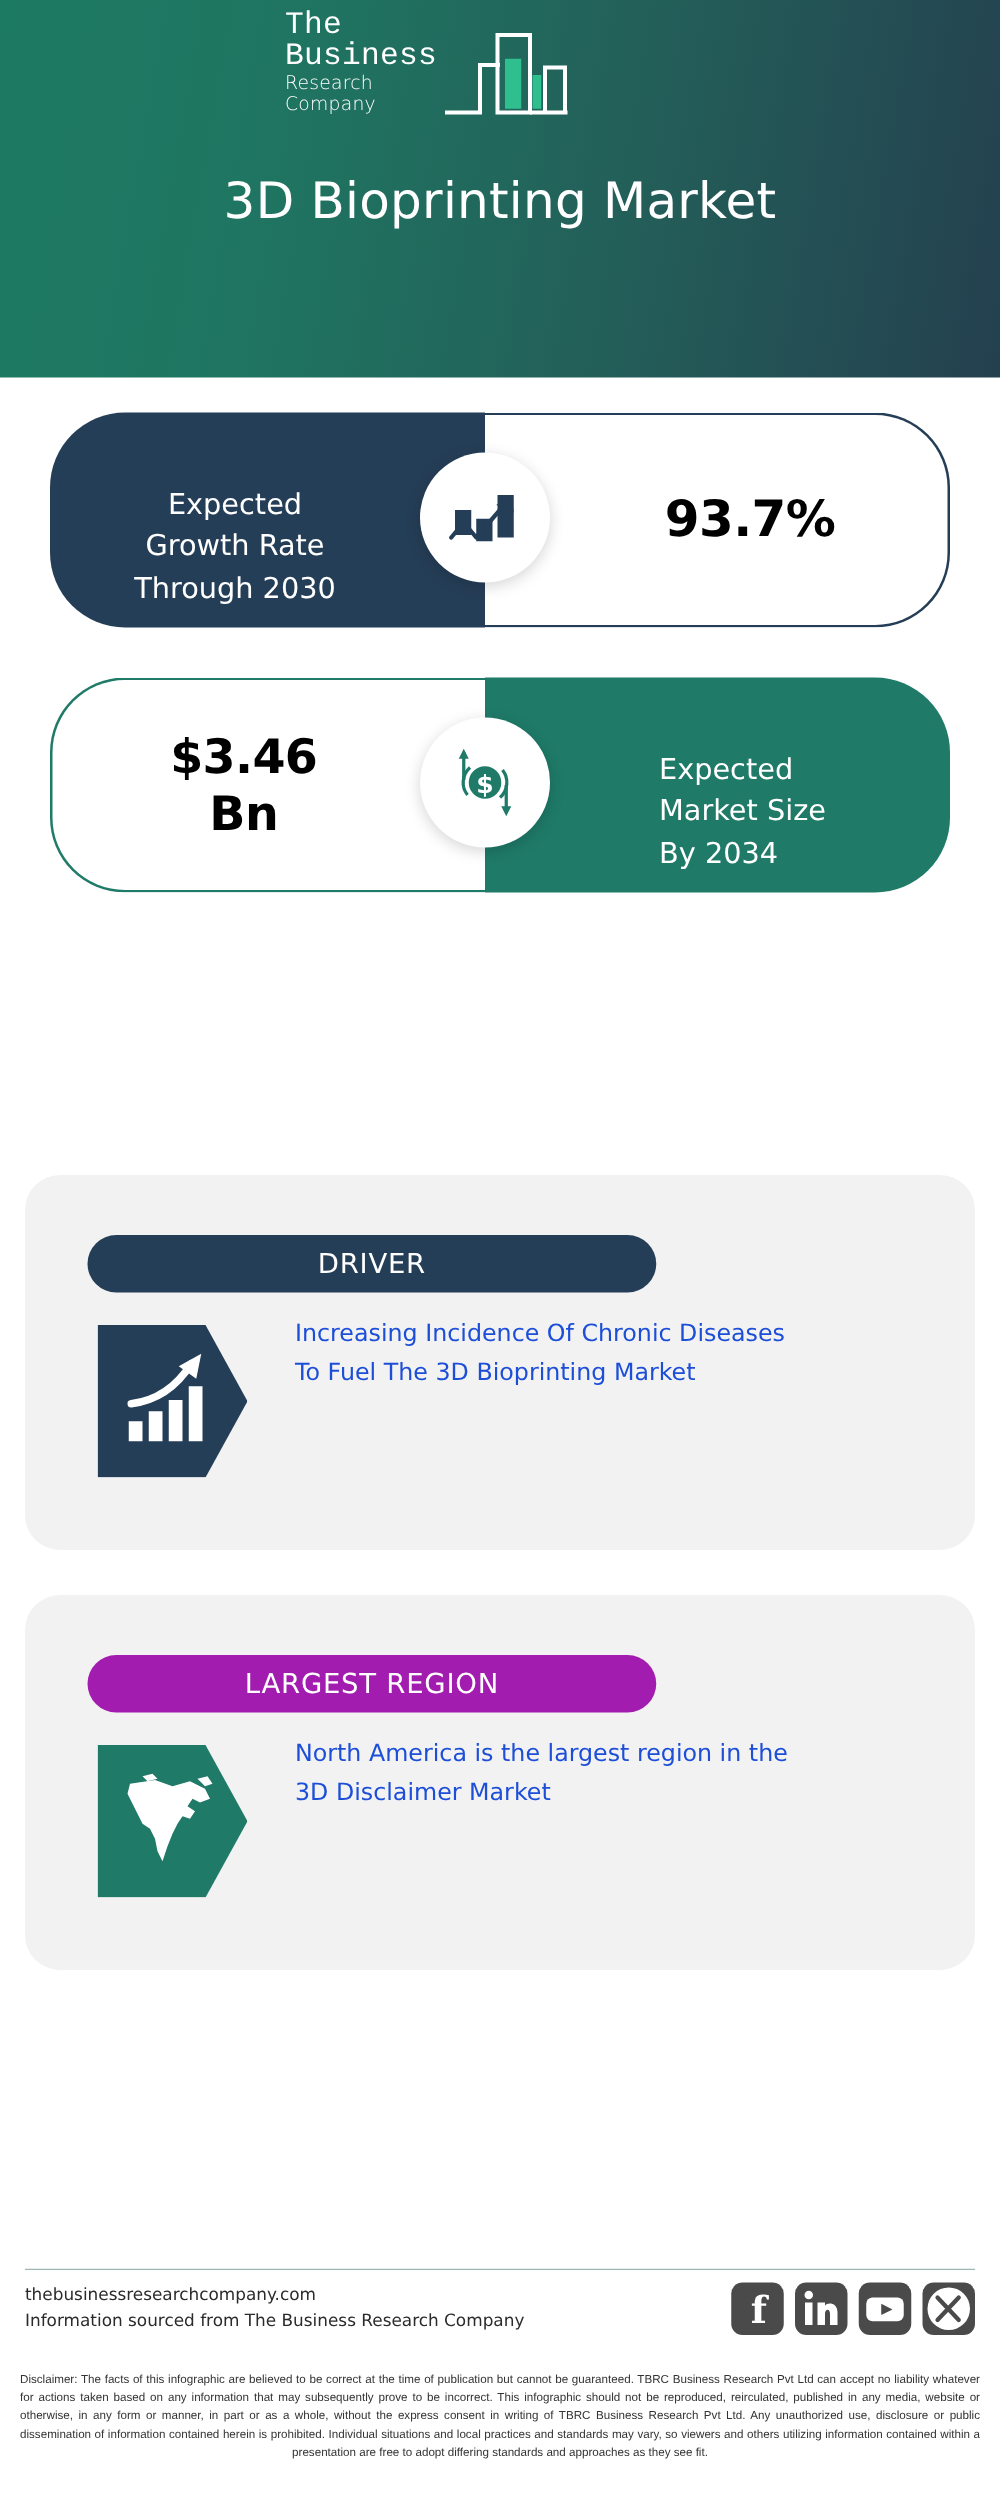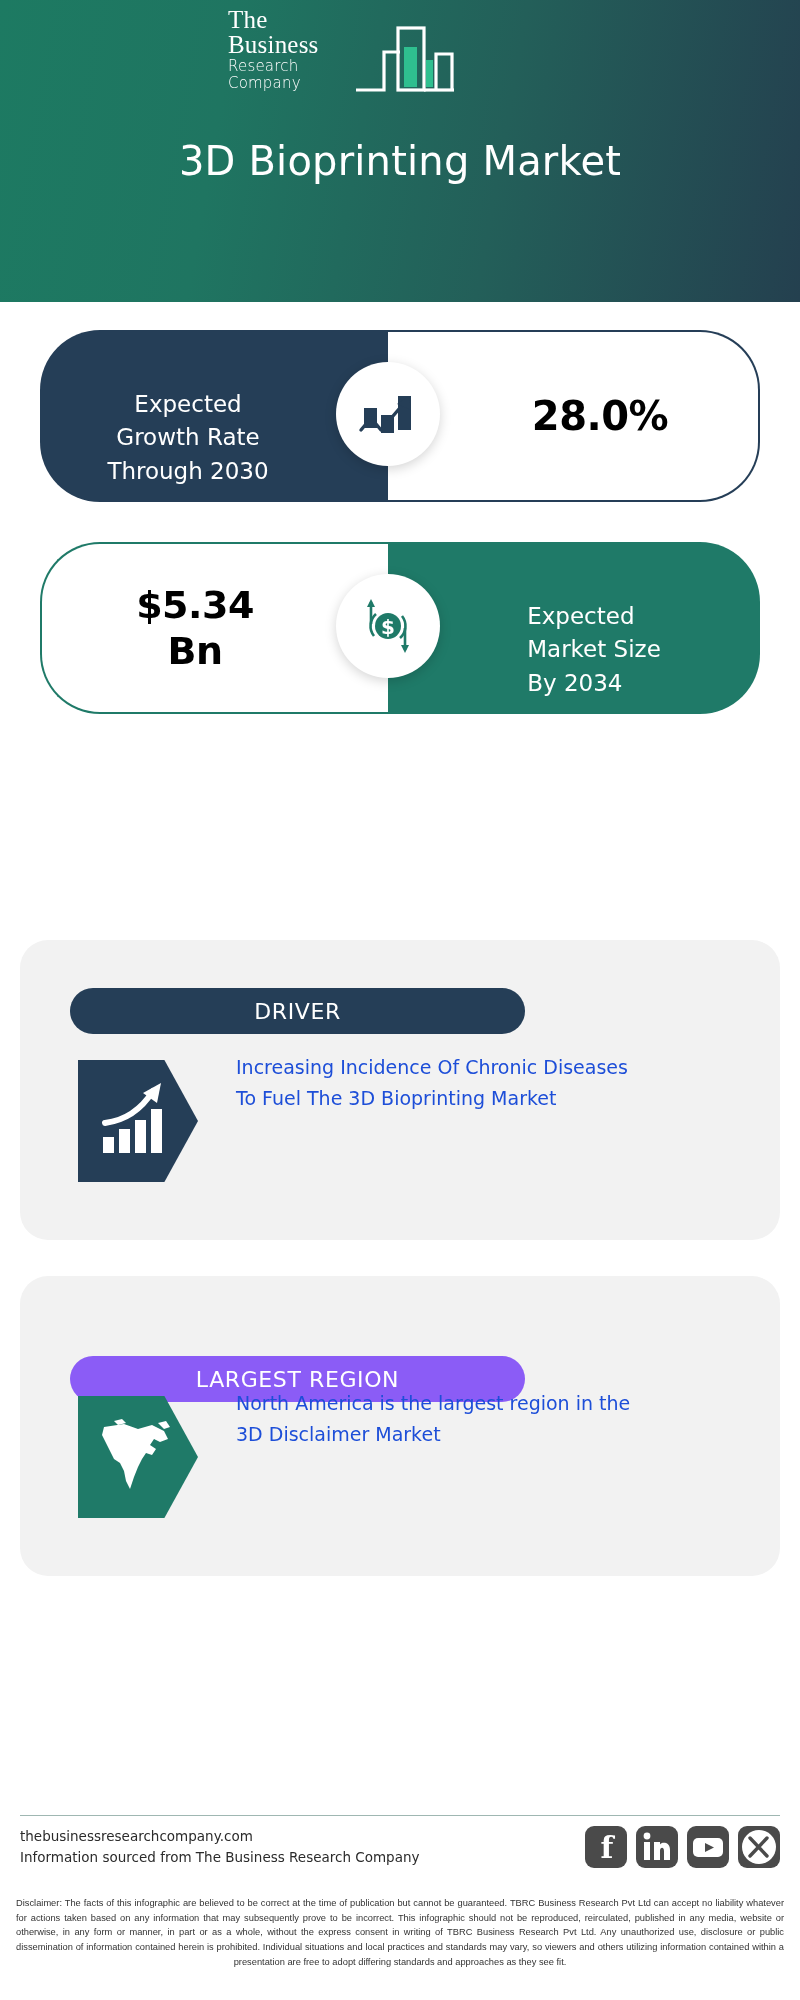--- a/index.html
+++ b/index.html
@@ -20,21 +20,21 @@
     overflow: hidden;
   }
   .logo-wrap {
     position: absolute; left: 228px; top: 22px;
     width: 230px; height: 72px;
     display: flex; align-items: flex-end;
   }
   .logo-text { display:flex; flex-direction:column; align-items:flex-end; padding-bottom:2px; }
   .logo-line1 {
     color:#fff; font-size: 25px; letter-spacing: .2px; line-height: 1.02;
-    font-family:Liberation Serif, serif; font-weight: 300;
+    font-family:Liberation Mono, monospace; font-weight: 300;
   }
   .logo-line2 {
     color:#fff; font-size: 15px; letter-spacing: .2px; line-height: 1.15;
     font-family:"DejaVu Sans", sans-serif; font-weight: 300;
   }
   .logo-mark { position:relative; width: 104px; height: 72px; margin-left: -4px; }
 
   .hero-title {
     position:absolute; left: 0; top: 138px; width: 800px;
     text-align: center;
@@ -117,21 +117,21 @@
   .panel2 { top: 1276px; height: 300px; }
 
   .pill {
     position:absolute; left: 50px; top: 48px;
     width: 455px; height: 46px; border-radius: 26px;
     display:flex; align-items:center; justify-content:center;
     color:#fff; font-size: 22px; letter-spacing:.6px;
     font-family:"DejaVu Sans", sans-serif;
   }
   .pill-dark  { background:#253e57; }
-  .pill-green { background:#8b5cf6;margin-top:32px; }
+  .pill-green { background:#a21caf; }
 
   .tile {
     position:absolute; left: 58px; top: 120px;
     width: 120px; height: 122px;
   }
   .tile-shape {
     width:100%; height:100%;
     clip-path: polygon(0 0, 72% 0, 100% 50%, 72% 100%, 0 100%);
     display:flex; align-items:center; justify-content:center;
   }
@@ -201,39 +201,39 @@
       <div class="fill-dark">
         <div class="stat-label shift-l">
           <div>Expected</div>
           <div>Growth Rate</div>
           <div>Through 2030</div>
         </div>
       </div>
     </div>
     <div class="half-right">
       <div class="outline-dark">
-        <div class="stat-value pct">28.0%</div>
+        <div class="stat-value pct">93.7%</div>
       </div>
     </div>
     <div class="badge">
       <svg width="62" height="56" viewBox="0 0 62 56">
         <rect x="7" y="22" width="13" height="20" fill="#253e57"></rect>
         <rect x="24" y="29" width="13" height="18" fill="#253e57"></rect>
         <rect x="41" y="10" width="13" height="34" fill="#253e57"></rect>
         <polyline points="4,44 14,32 24,44 48,16" fill="none" stroke="#253e57" stroke-width="3.4" stroke-linejoin="round" stroke-linecap="round"></polyline>
         <polygon points="52,10 54,24 40,18" fill="#253e57"></polygon>
       </svg>
     </div>
   </div>
 
   <div class="stat stat2">
     <div class="half-left">
       <div class="outline-green">
         <div class="stat-value bn">
-          <div>$5.34</div>
+          <div>$3.46</div>
           <div>Bn</div>
         </div>
       </div>
     </div>
     <div class="half-right">
       <div class="fill-green">
         <div class="stat-label shift-r">
           <div>Expected</div>
           <div>Market Size</div>
           <div>By 2034</div>

